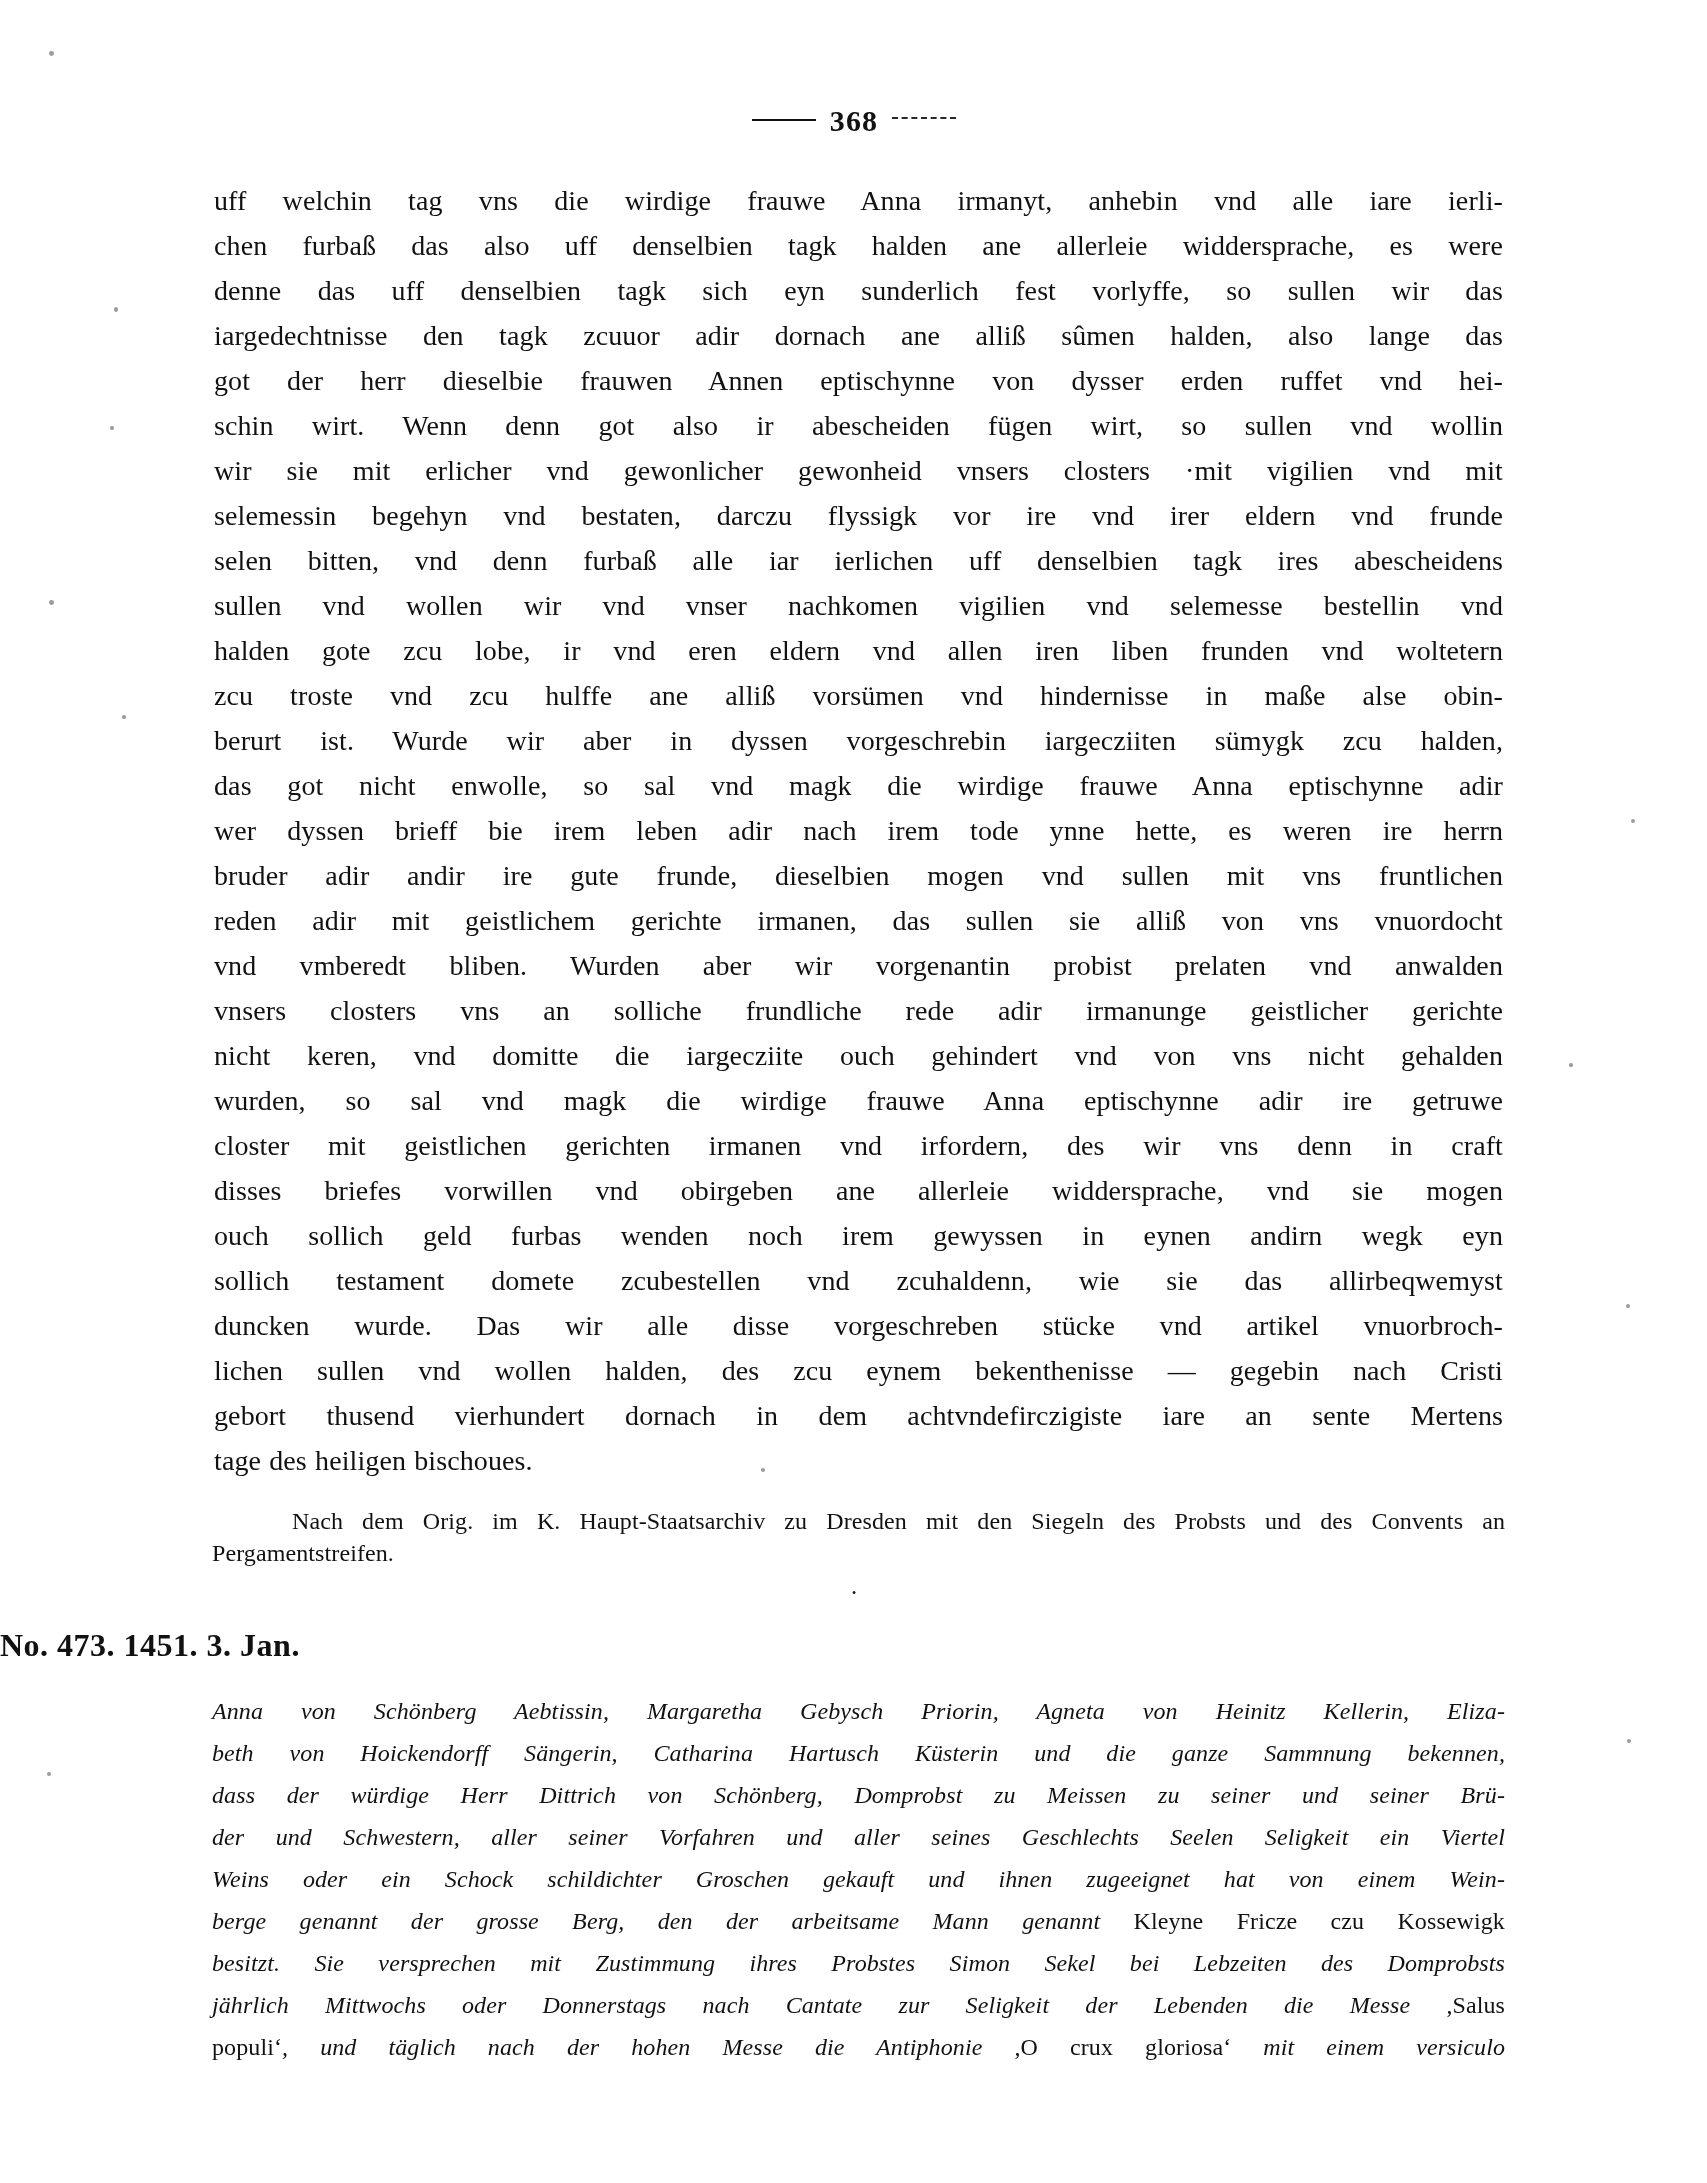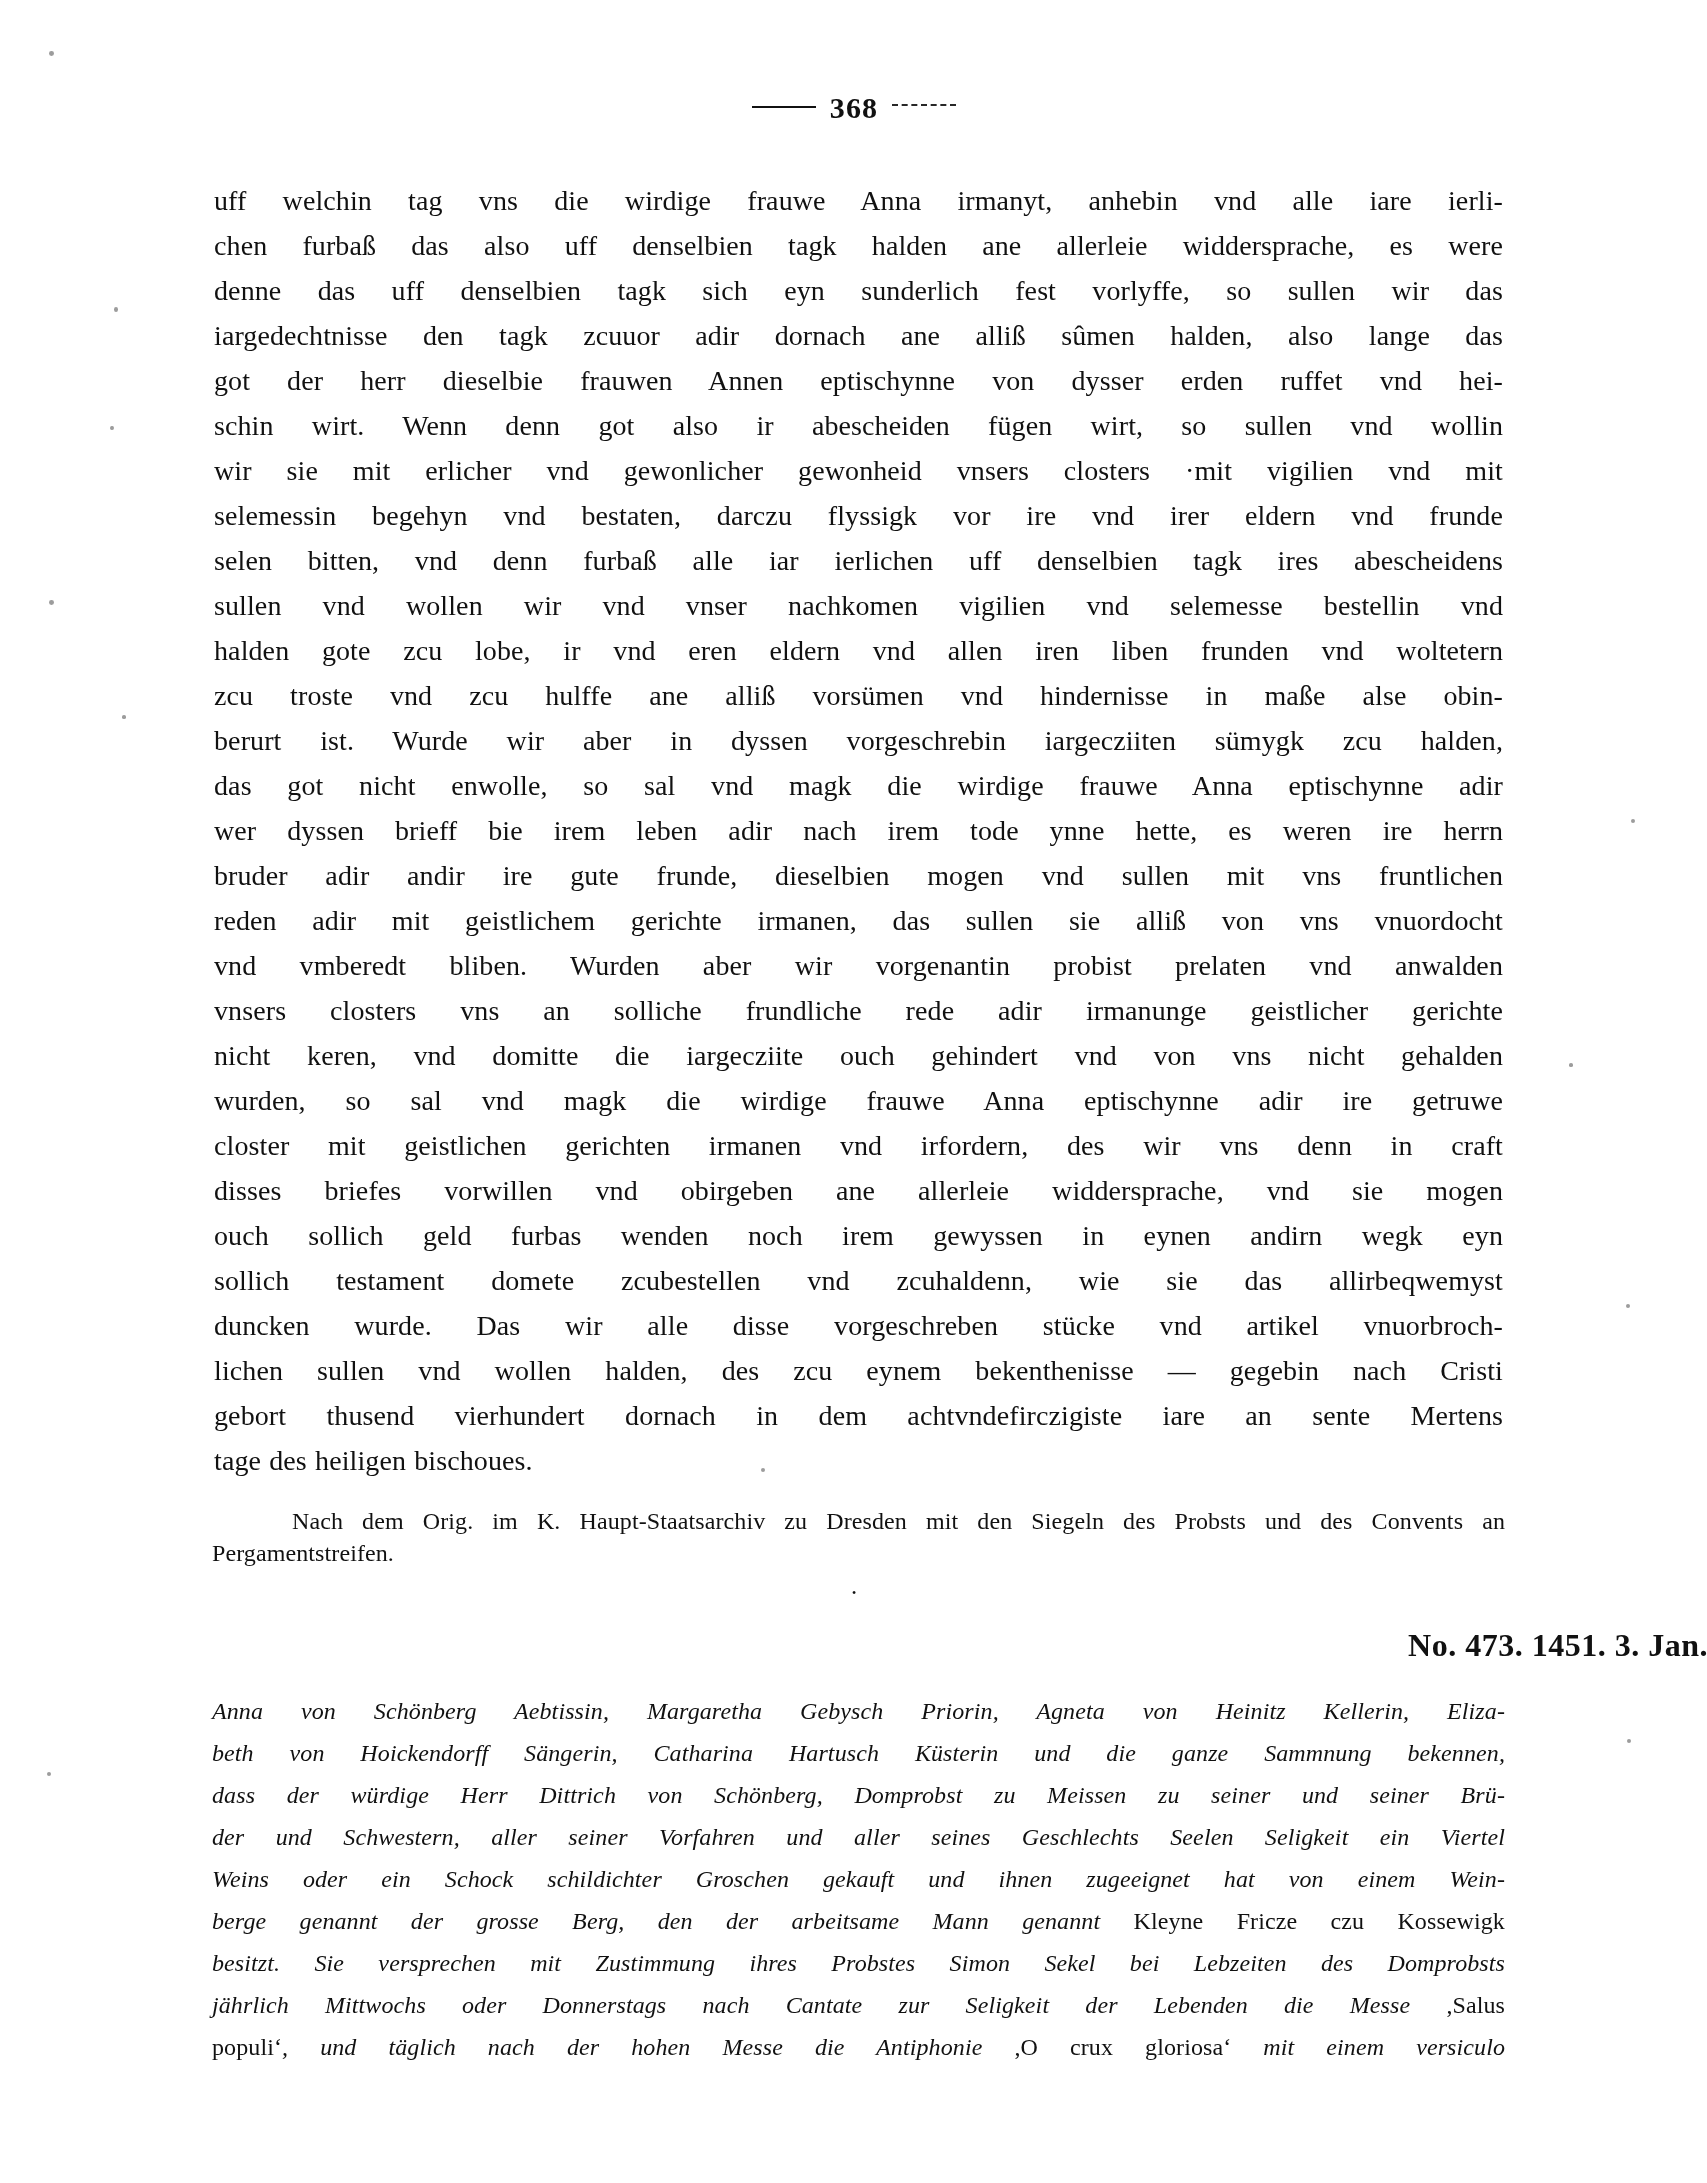--- a/index.html
+++ b/index.html
@@ -16,21 +16,21 @@
     width: 1708px;
     height: 2183px;
     background: #ffffff;
     box-sizing: border-box;
     overflow: hidden;
   }
 
   
   .running-head {
     position: absolute;
-    top: 91px;
+    top: 104px;
     left: 0;
     width: 1708px;
     text-align: center;
     font-size: 29px;
     letter-spacing: 1.1px;
     font-weight: 700;
   }
   .running-head .rule {
     display: inline-block;
     width: 64px;
@@ -112,21 +112,21 @@
     font-size: 24.5px;
     line-height: 10.6px;
   }
 
   
   .section-heading {
     position: absolute;
     left: 0;
     top: 1627px;
     width: 1708px;
-    text-align: right;
+    text-align: left;
     font-size: 32px;
     font-weight: 700;
     letter-spacing: 0.5px;
   }
 
   
   .regest {
     position: absolute;
     left: 212px;
     width: 1293px;

